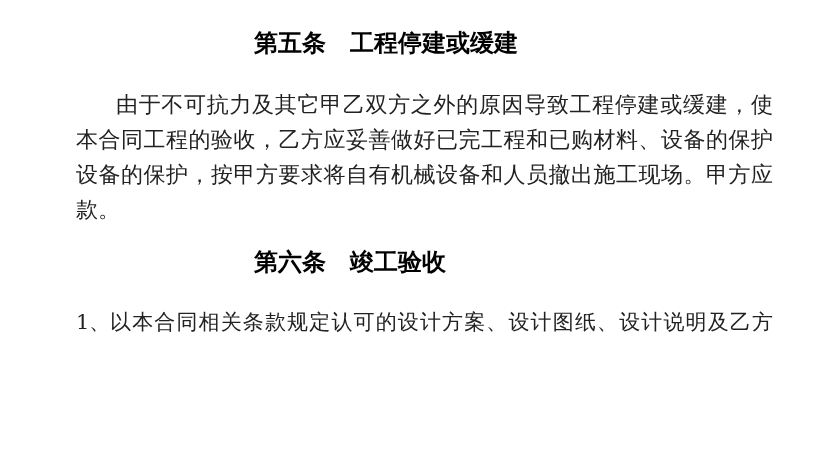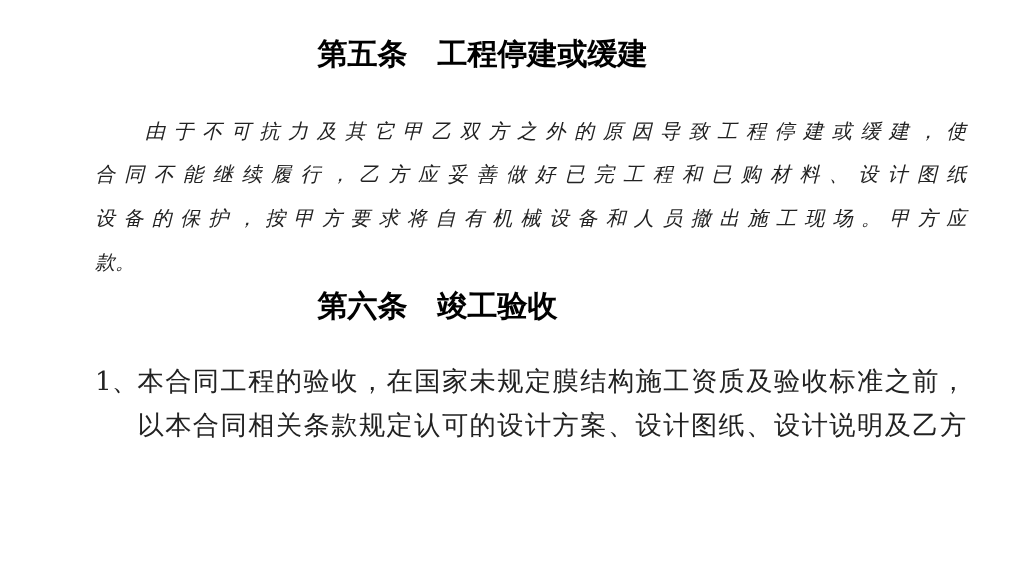--- a/index.html
+++ b/index.html
@@ -23,26 +23,26 @@
   }
   .heading {
     margin: 0 0 0 178px;
     font-size: 24px;
     line-height: 35px;
     font-weight: 700;
     color: #000000;
     white-space: nowrap;
   }
   .heading.second {
+    margin-top: 17px;
   }
   .para {
     margin-top: 27px;
-    font-size: 16px;
+    font-size: 22px;
     line-height: 35px;
-    font-style: italic;
   }
   .jline {
     text-align: justify;
     text-align-last: justify;
     white-space: normal;
   }
   .line {
     text-align: left;
   }
   .first-indent {
@@ -67,28 +67,27 @@
 </style>
 </head>
 <body>
 
 <div class="page">
 
   <div class="heading">第五条　工程停建或缓建</div>
 
   <div class="para">
     <div class="jline first-indent">由于不可抗力及其它甲乙双方之外的原因导致工程停建或缓建，使</div>
-    <div class="jline">合同不能继续履行，乙方应妥善做好已完工程和已购材料、设计图纸</div>
+    <div class="jline">本合同工程的验收，乙方应妥善做好已完工程和已购材料、设备的保护</div>
     <div class="jline">设备的保护，按甲方要求将自有机械设备和人员撤出施工现场。甲方应</div>
     <div class="line">款。</div>
   </div>
 
   <div class="heading second">第六条　竣工验收</div>
 
   <div class="list-item">
     <div class="list-marker">1、</div>
     <div class="list-text">
-      <div class="jline">本合同工程的验收，在国家未规定膜结构施工资质及验收标准之前，</div>
       <div class="jline">以本合同相关条款规定认可的设计方案、设计图纸、设计说明及乙方</div>
     </div>
   </div>
 
 </div>
 
 </body></html>

